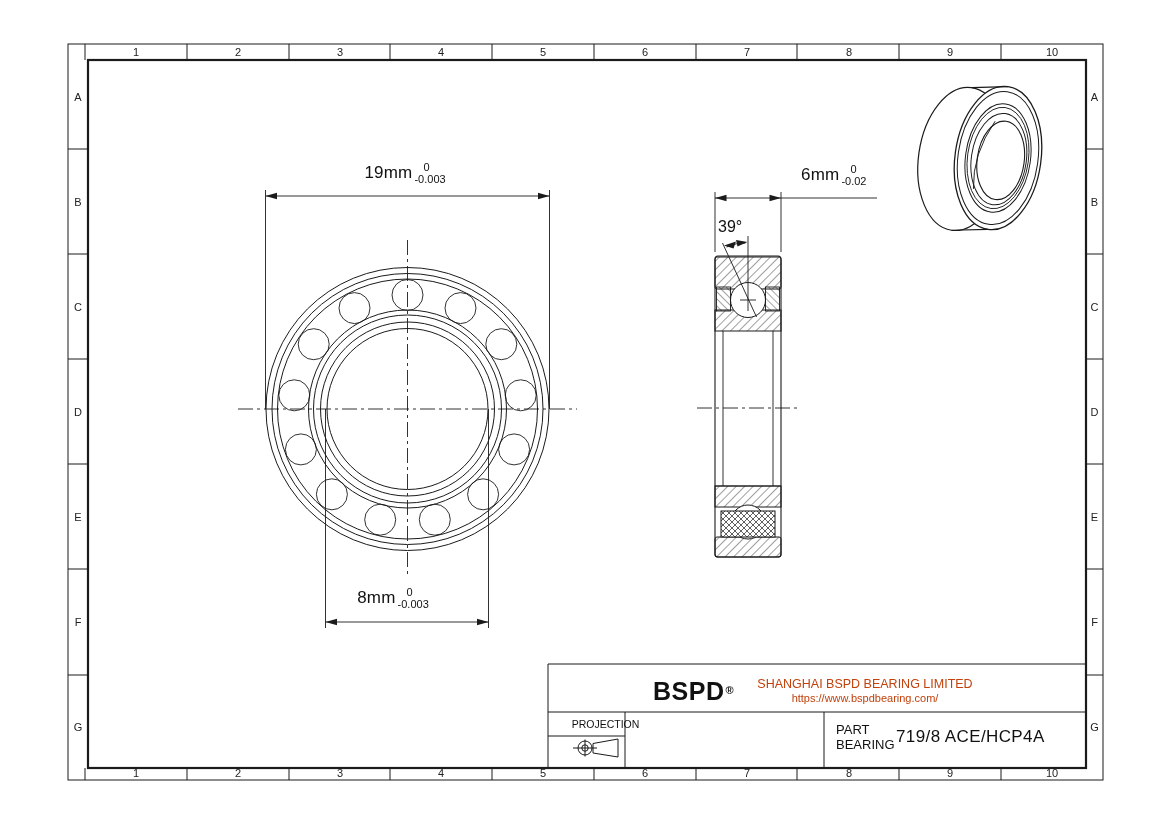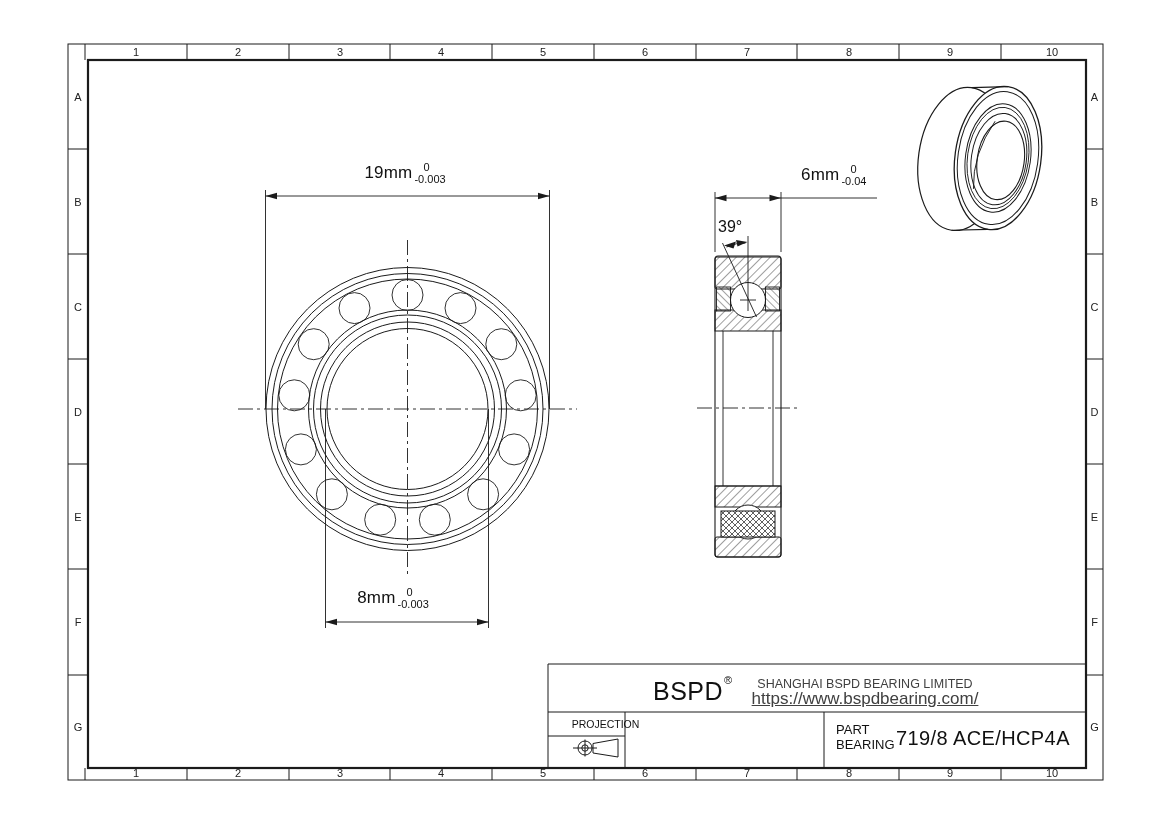--- a/index.html
+++ b/index.html
@@ -6,30 +6,30 @@
   .canvas{position:relative;width:1170px;height:827px;background:#fff;
           font-family:"Liberation Sans",sans-serif;color:#111;overflow:hidden;}
   .canvas svg{position:absolute;left:0;top:0;}
   .gridlbl{position:absolute;font-size:11px;text-align:center;height:14px;line-height:14px;color:#222;}
   .dim{position:absolute;display:flex;align-items:flex-start;color:#111;font-size:17px;}
   .dim .v{margin-top:1px;letter-spacing:.2px;}
   .dim .tol{display:flex;flex-direction:column;margin-left:2px;font-size:11px;line-height:11.5px;}
   .dim .tol .u{margin-left:9px;}
   .dimc{justify-content:center;}
   .angle{position:absolute;font-size:16px;color:#111;}
-  .brand{position:absolute;display:flex;align-items:flex-start;font-size:25px;letter-spacing:.5px;color:#111;}
+  .brand{position:absolute;display:flex;align-items:center;font-size:25px;letter-spacing:.5px;color:#111;font-weight:bold;}
   .brand .rmark{font-size:11px;margin-top:-3px;margin-left:1px;}
-  .company{position:absolute;text-align:center;color:#404040;}
+  .company{position:absolute;text-align:center;color:#c2410c;}
   .company .l1{font-size:12.5px;line-height:15px;}
-  .company .l2{font-size:17px;line-height:13px;text-decoration:underline;}
+  .company .l2{font-size:11px;line-height:13px;}
   .projlbl{position:absolute;text-align:center;font-size:10.5px;color:#111;}
   .product{position:absolute;text-align:center;font-size:12.5px;line-height:16px;color:#111;}
   .pre{white-space:pre;}
   .partlbl{position:absolute;font-size:13px;line-height:15px;color:#111;}
-  .partnum{position:absolute;font-size:20px;letter-spacing:.4px;color:#111;}
+  .partnum{position:absolute;font-size:17px;letter-spacing:.4px;color:#111;}
 </style>
 </head>
 <body>
 
 <div class="canvas">
 
 <svg width="1170" height="827" viewBox="0 0 1170 827">
   <defs>
     <pattern id="hA" width="6" height="6" patternUnits="userSpaceOnUse" patternTransform="rotate(45)">
       <line x1="0" y1="0" x2="0" y2="6" stroke="#1b1b1b" stroke-width="0.85"></line>
@@ -211,21 +211,21 @@
   <span class="tol">
     <span class="u">0</span>
     <span class="l">-0.003</span>
   </span>
 </div>
 
 <div class="dim" style="left:801px;top:164px">
   <span class="v">6mm</span>
   <span class="tol">
     <span class="u">0</span>
-    <span class="l">-0.04</span>
+    <span class="l">-0.02</span>
   </span>
 </div>
 
 <div class="angle" style="left:718px;top:218px">39°</div>
 
 <div class="brand" style="left:653px;top:677px">
   <span>BSPD</span>
   <span class="rmark">®</span>
 </div>
 

